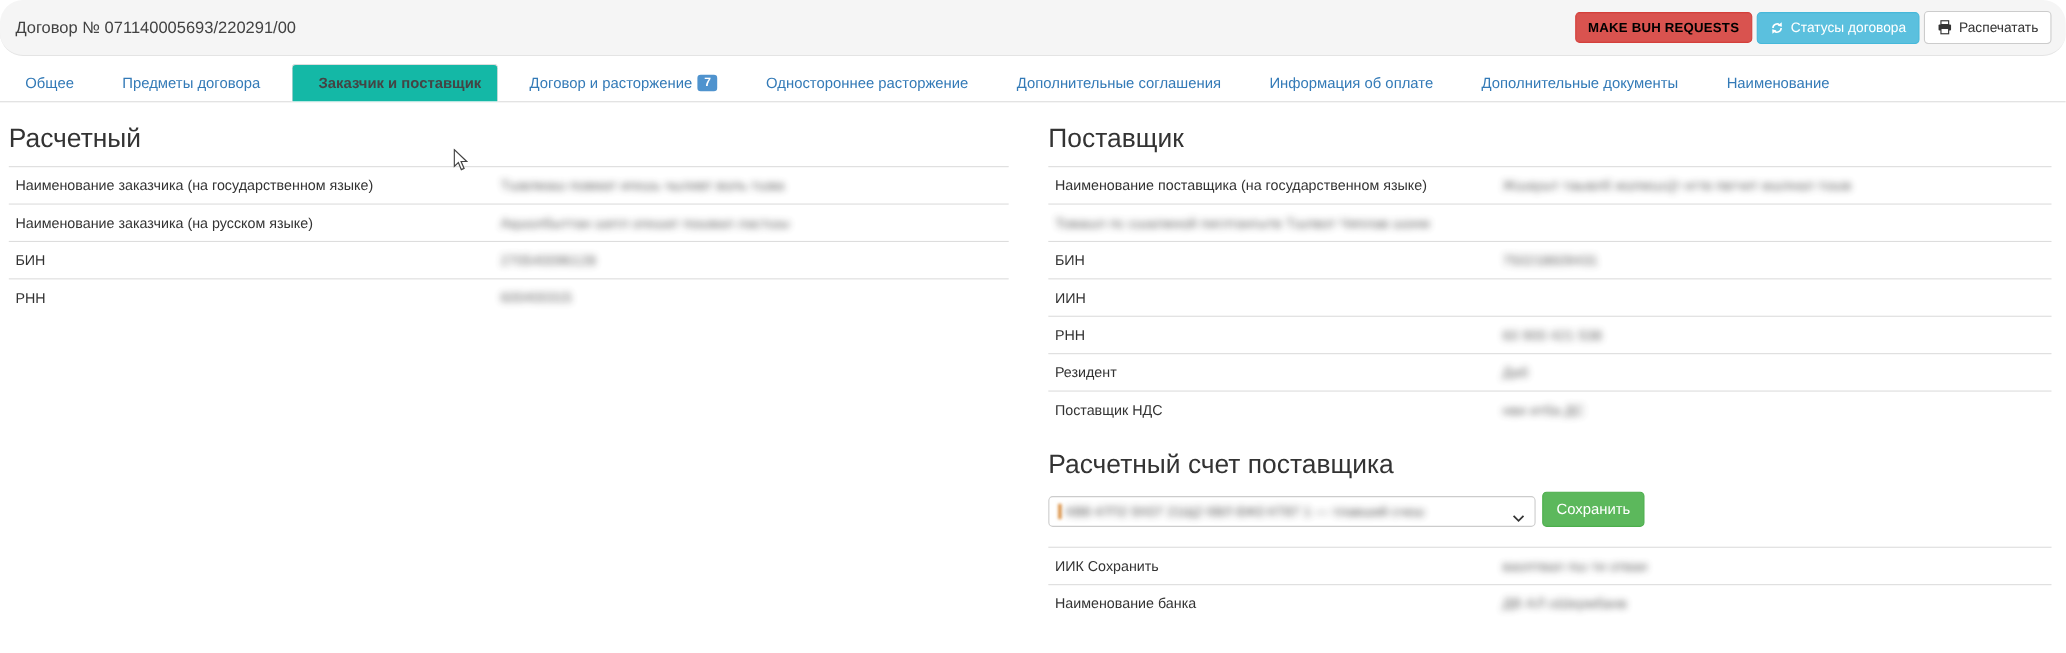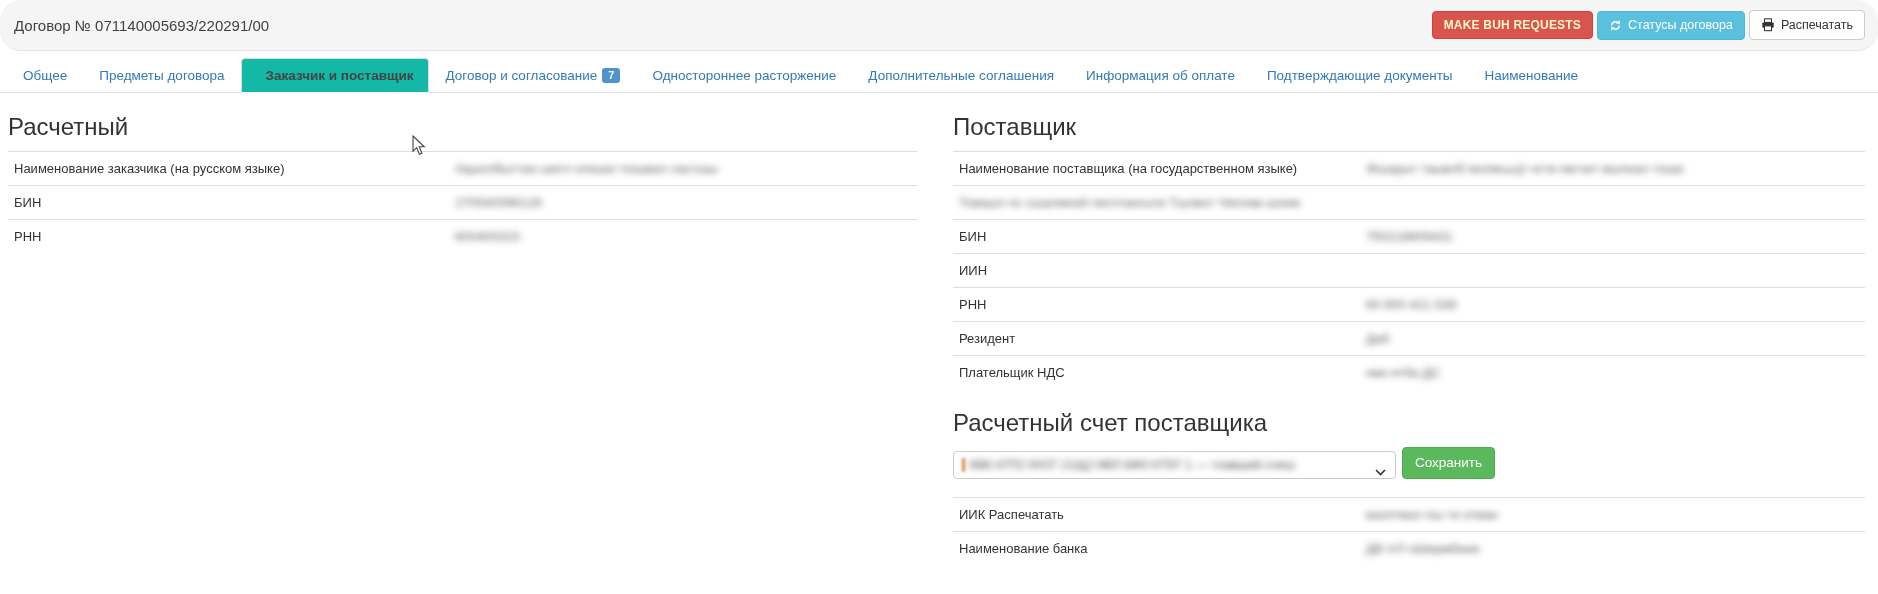--- a/index.html
+++ b/index.html
@@ -15,28 +15,28 @@
 
   
   .topbar{height:51px; background:var(--header-bg); border-bottom:1px solid #e4e4e4;
     display:flex; align-items:center; justify-content:space-between; padding:0 13px 0 14px;border-radius:21px;}
   .topbar-title{font-size:15px; color:#424242;}
   .topbar-actions{display:flex; gap:4px; align-items:center;}
   .btn{display:inline-flex; align-items:center; gap:6px; font-family:inherit;
     font-size:12.5px; line-height:1; padding:7px 11px; border-radius:4px;
     cursor:pointer; white-space:nowrap;}
   .btn-danger{background:var(--danger); border:1px solid var(--danger-border);
-    color:#fef9c3; font-weight:700; font-size:12px; letter-spacing:.2px;}
+    color:#000000; font-weight:700; font-size:12px; letter-spacing:.2px;}
   .btn-info{background:var(--info); border:1px solid var(--info-border); color:#fff;}
   .btn-default{background:#fff; border:1px solid #ccc; color:#333;}
   .btn svg{display:block;}
 
   
   .tabs{display:flex; align-items:flex-end; border-bottom:1px solid var(--line);
-    margin-top:7px; padding-left:7px;}
+    margin-top:7px; padding-left:7px;gap:12px;}
   .tab{font-size:13.5px; color:var(--link); text-decoration:none; padding:9px 15px;
     margin-bottom:-1px; border:1px solid transparent; border-radius:4px 4px 0 0;
     display:inline-flex; align-items:center; gap:5px; cursor:pointer;}
   .tab.active{background:#14b8a6; color:#444; font-weight:700;
     border-color:var(--line) var(--line) #fff var(--line); cursor:default;padding-left:24px;}
   .badge{background:var(--badge); color:#fff; font-size:11px; font-weight:700;
     padding:2px 6px; border-radius:3px; line-height:1;}
 
   
   .content{display:flex; padding:0 13px 0 8px; gap:36px;}
@@ -107,46 +107,50 @@
   <a class="tab">
       <span>Общее</span>
     </a>
   <a class="tab">
       <span>Предметы договора</span>
     </a>
   <a class="tab active">
       <span>Заказчик и поставщик</span>
     </a>
   <a class="tab">
-    <span>Договор и согласование</span>
+    <span>Договор и расторжение</span>
     <span class="badge">7</span>
   </a>
   <a class="tab">
       <span>Одностороннее расторжение</span>
     </a>
   <a class="tab">
       <span>Дополнительные соглашения</span>
     </a>
   <a class="tab">
       <span>Информация об оплате</span>
     </a>
   <a class="tab">
-      <span>Подтверждающие документы</span>
+      <span>Дополнительные документы</span>
     </a>
   <a class="tab">
       <span>Наименование</span>
     </a>
 </nav>
 
 <main class="content">
 
   <section class="col-left">
     <h3 class="section-h">Расчетный</h3>
     <div class="kv-table">
       <div class="kv-row">
+        <div class="kv-label">Наименование заказчика (на государственном языке)</div>
+        <div class="kv-value"><span class="redacted">Тшвлмаш повмат игешь чыливт воль тшва</span></div>
+      </div>
+      <div class="kv-row">
         <div class="kv-label">Наименование заказчика (на русском языке)</div>
         <div class="kv-value"><span class="redacted">Ақшолбыттан шетл огешат пошвал ластшы</span></div>
       </div>
       <div class="kv-row">
         <div class="kv-label">БИН</div>
         <div class="kv-value"><span class="redacted">270540096128</span></div>
       </div>
       <div class="kv-row">
         <div class="kv-label">РНН</div>
         <div class="kv-value"><span class="redacted">600400315</span></div>
@@ -174,21 +178,21 @@
       </div>
       <div class="kv-row">
         <div class="kv-label">РНН</div>
         <div class="kv-value"><span class="redacted">60 900 421 538</span></div>
       </div>
       <div class="kv-row">
         <div class="kv-label">Резидент</div>
         <div class="kv-value"><span class="redacted">Даб</span></div>
       </div>
       <div class="kv-row">
-        <div class="kv-label">Плательщик НДС</div>
+        <div class="kv-label">Поставщик НДС</div>
         <div class="kv-value"><span class="redacted">нви итба ДС</span></div>
       </div>
     </div>
 
     <h3 class="section-h acct-h">Расчетный счет поставщика</h3>
 
     <div class="acct-form">
       <div class="fake-select" role="combobox">
         <span class="sel-tick"></span>
         <span class="sel-text redacted">КВ8 47П2 9Х07 21Щ2 6ВЛ 8Ж0 КТ87 1 — тлавший счеш</span>
@@ -198,21 +202,21 @@
             </svg>
         </span>
       </div>
       <button class="btn btn-success">
         <span>Сохранить</span>
       </button>
     </div>
 
     <div class="kv-table">
       <div class="kv-row">
-        <div class="kv-label">ИИК Распечатать</div>
+        <div class="kv-label">ИИК Сохранить</div>
         <div class="kv-value"><span class="redacted">ваоптвал пш ти отваи</span></div>
       </div>
       <div class="kv-row">
         <div class="kv-label">Наименование банка</div>
         <div class="kv-value"><span class="redacted">ДВ АЛ оШермбанв</span></div>
       </div>
     </div>
   </section>
 </main>
 

